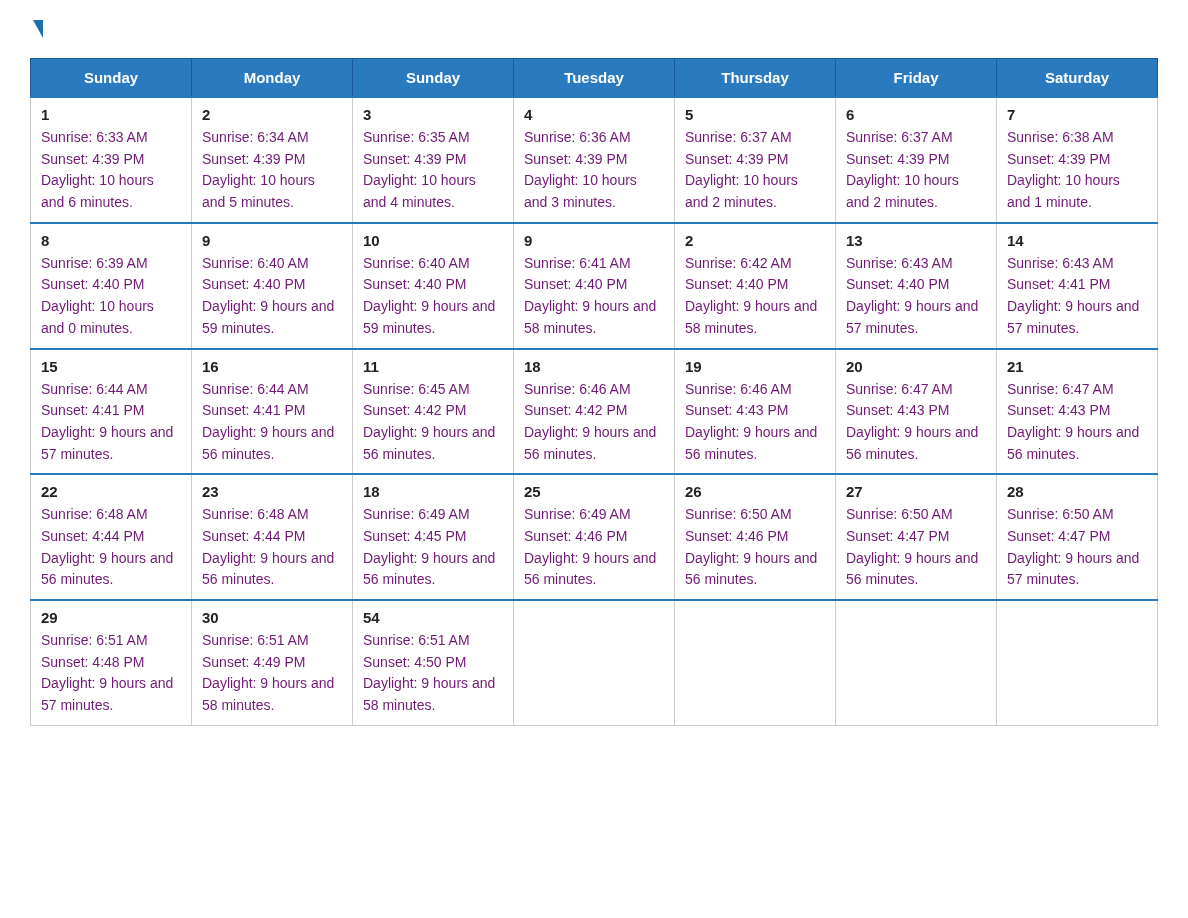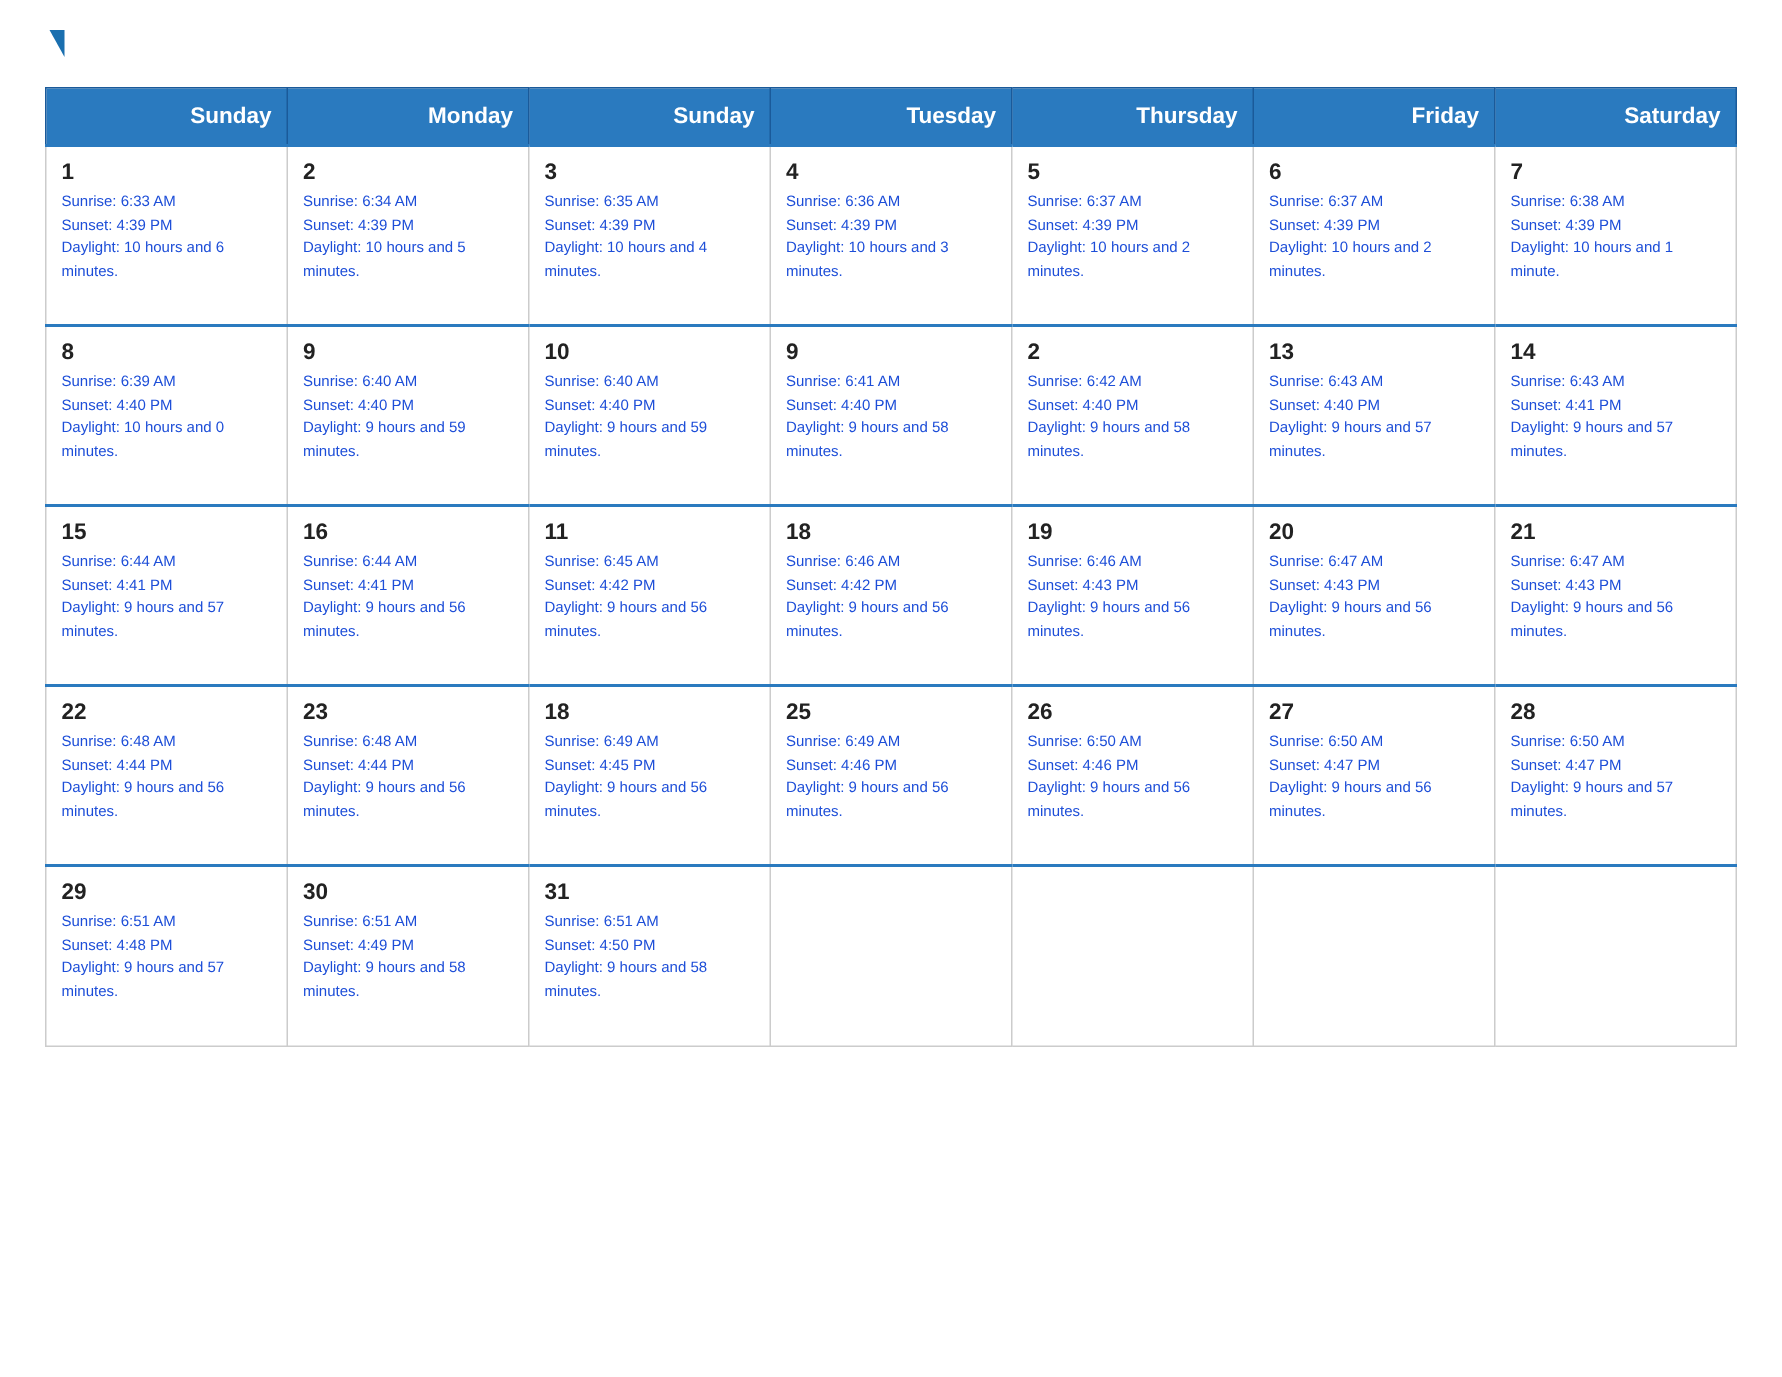--- a/index.html
+++ b/index.html
@@ -64,43 +64,43 @@
       width: 100%;
       border-collapse: collapse;
       margin-top: 10px;
     }
     thead th {
       background-color: #2a7abf;
       color: #ffffff;
       font-size: 15px;
       font-weight: bold;
       padding: 10px 10px;
-      text-align: right;
+      text-align: center;
       border: 1px solid #1a5a9a;
     }
     tbody td {
       vertical-align: top;
       padding: 8px 10px;
       border: 1px solid #cccccc;
       border-top: 2px solid #2a7abf;
       font-size: 13px;
       color: #333333;
       min-width: 150px;
       height: 120px;
     }
     .day-number {
       font-size: 15px;
       font-weight: bold;
       color: #222222;
       display: block;
       margin-bottom: 4px;
     }
     .day-info {
-      font-size: 10px;
-      color: #1d4ed8;
+      font-size: 14px;
+      color: #701a75;
       line-height: 1.55;
     }
     tbody tr td:first-child {
       border-left: 1px solid #cccccc;
     }
   </style>
 </head>
 <body>
 
 <div class="header-area">
@@ -253,21 +253,21 @@
       <tr>
         <td>
           <span class="day-number">29</span>
           <div class="day-info">Sunrise: 6:51 AM<br>Sunset: 4:48 PM<br>Daylight: 9 hours and 57 minutes.</div>
         </td>
         <td>
           <span class="day-number">30</span>
           <div class="day-info">Sunrise: 6:51 AM<br>Sunset: 4:49 PM<br>Daylight: 9 hours and 58 minutes.</div>
         </td>
         <td>
-          <span class="day-number">31</span>
+          <span class="day-number">54</span>
           <div class="day-info">Sunrise: 6:51 AM<br>Sunset: 4:50 PM<br>Daylight: 9 hours and 58 minutes.</div>
         </td>
         <td></td>
         <td></td>
         <td></td>
         <td></td>
       </tr>
     </tbody>
 </table>
 

